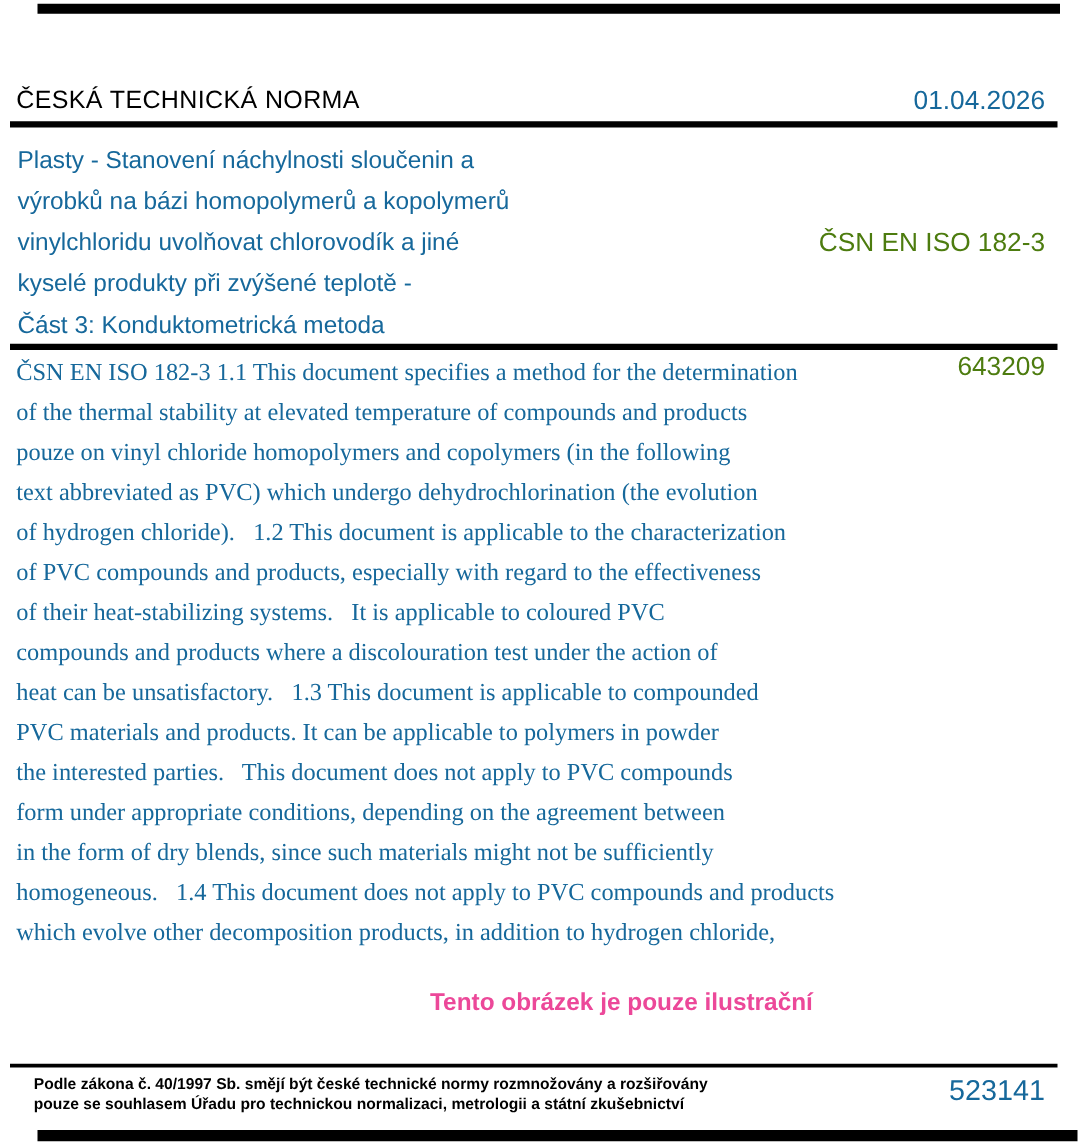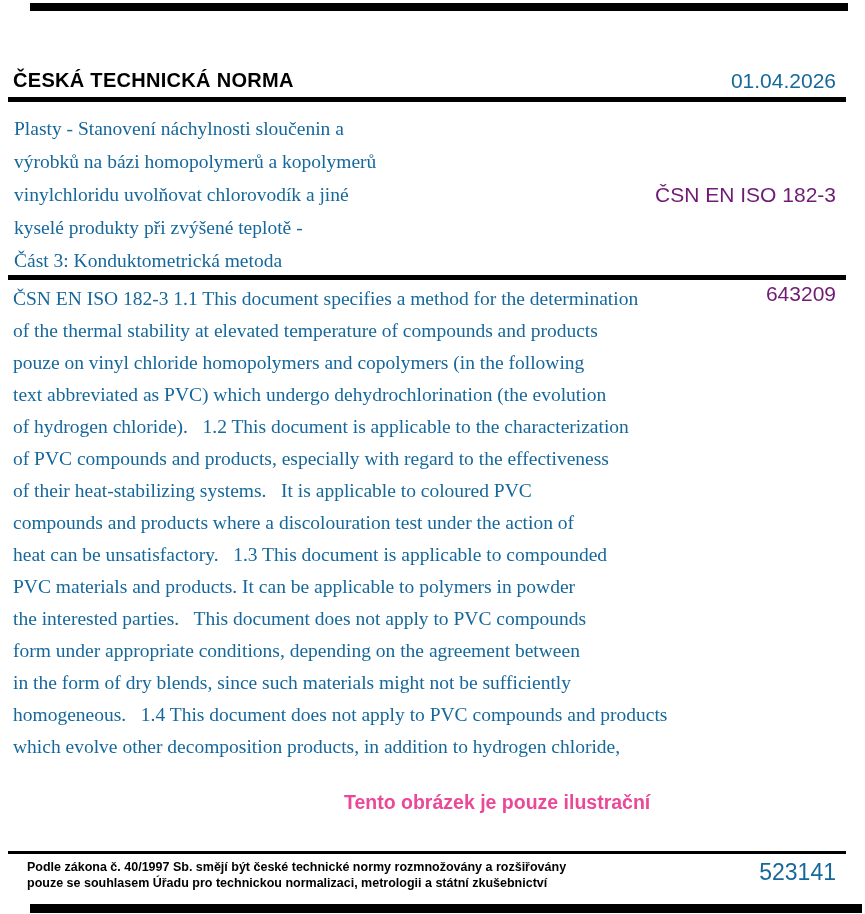--- a/index.html
+++ b/index.html
@@ -16,21 +16,21 @@
     position: absolute;
     background: #000000;
   }
   .scan-bar.top    { left: 30px; top: 3px;   width: 818px; height: 8px; }
   .scan-bar.bottom { left: 30px; top: 904px; width: 832px; height: 9px; }
 
   .header-title {
     position: absolute;
     left: 13px; top: 69px;
     font-size: 20px;
-    font-weight: bold;
+    font-weight: normal;
     color: #000000;
     letter-spacing: 0.3px;
     white-space: pre;
   }
   .header-date {
     position: absolute;
     right: 29px; top: 69px;
     font-size: 21px;
     color: #16689b;
     white-space: pre;
@@ -46,29 +46,29 @@
   .rule.r3 { top: 851px; height: 3px; }
 
   .std-title {
     position: absolute;
     left: 14px; top: 112px;
     width: 560px;
     font-size: 19.5px;
     line-height: 33px;
     color: #16689b;
   }
-  .std-title .line { white-space: pre; font-family: Liberation Serif, serif; }
+  .std-title .line { white-space: pre; }
 
   .std-ref {
     position: absolute;
     right: 29px; top: 112px;
     text-align: right;
     font-size: 21px;
     line-height: 33px;
-    color: #701a75;
+    color: #4d7c0f;
     white-space: pre;
   }
 
   .body-text {
     position: absolute;
     left: 13px; top: 283px;
     width: 845px;
     font-size: 19.5px;
     line-height: 32px;
     color: #16689b;

